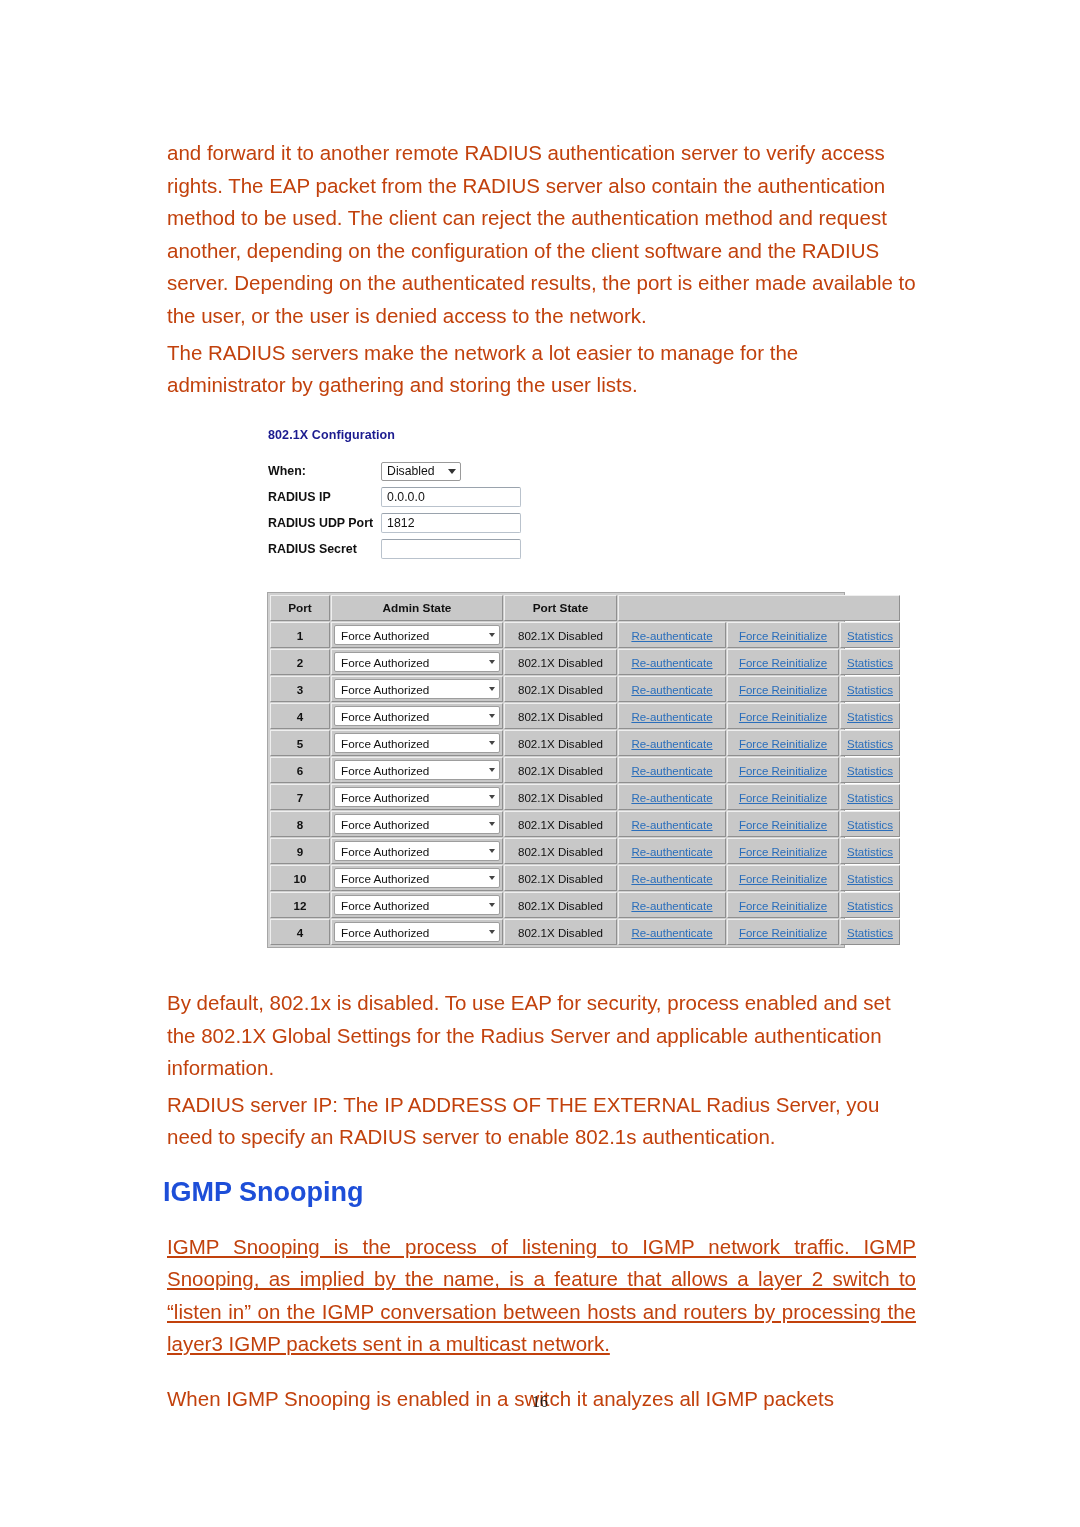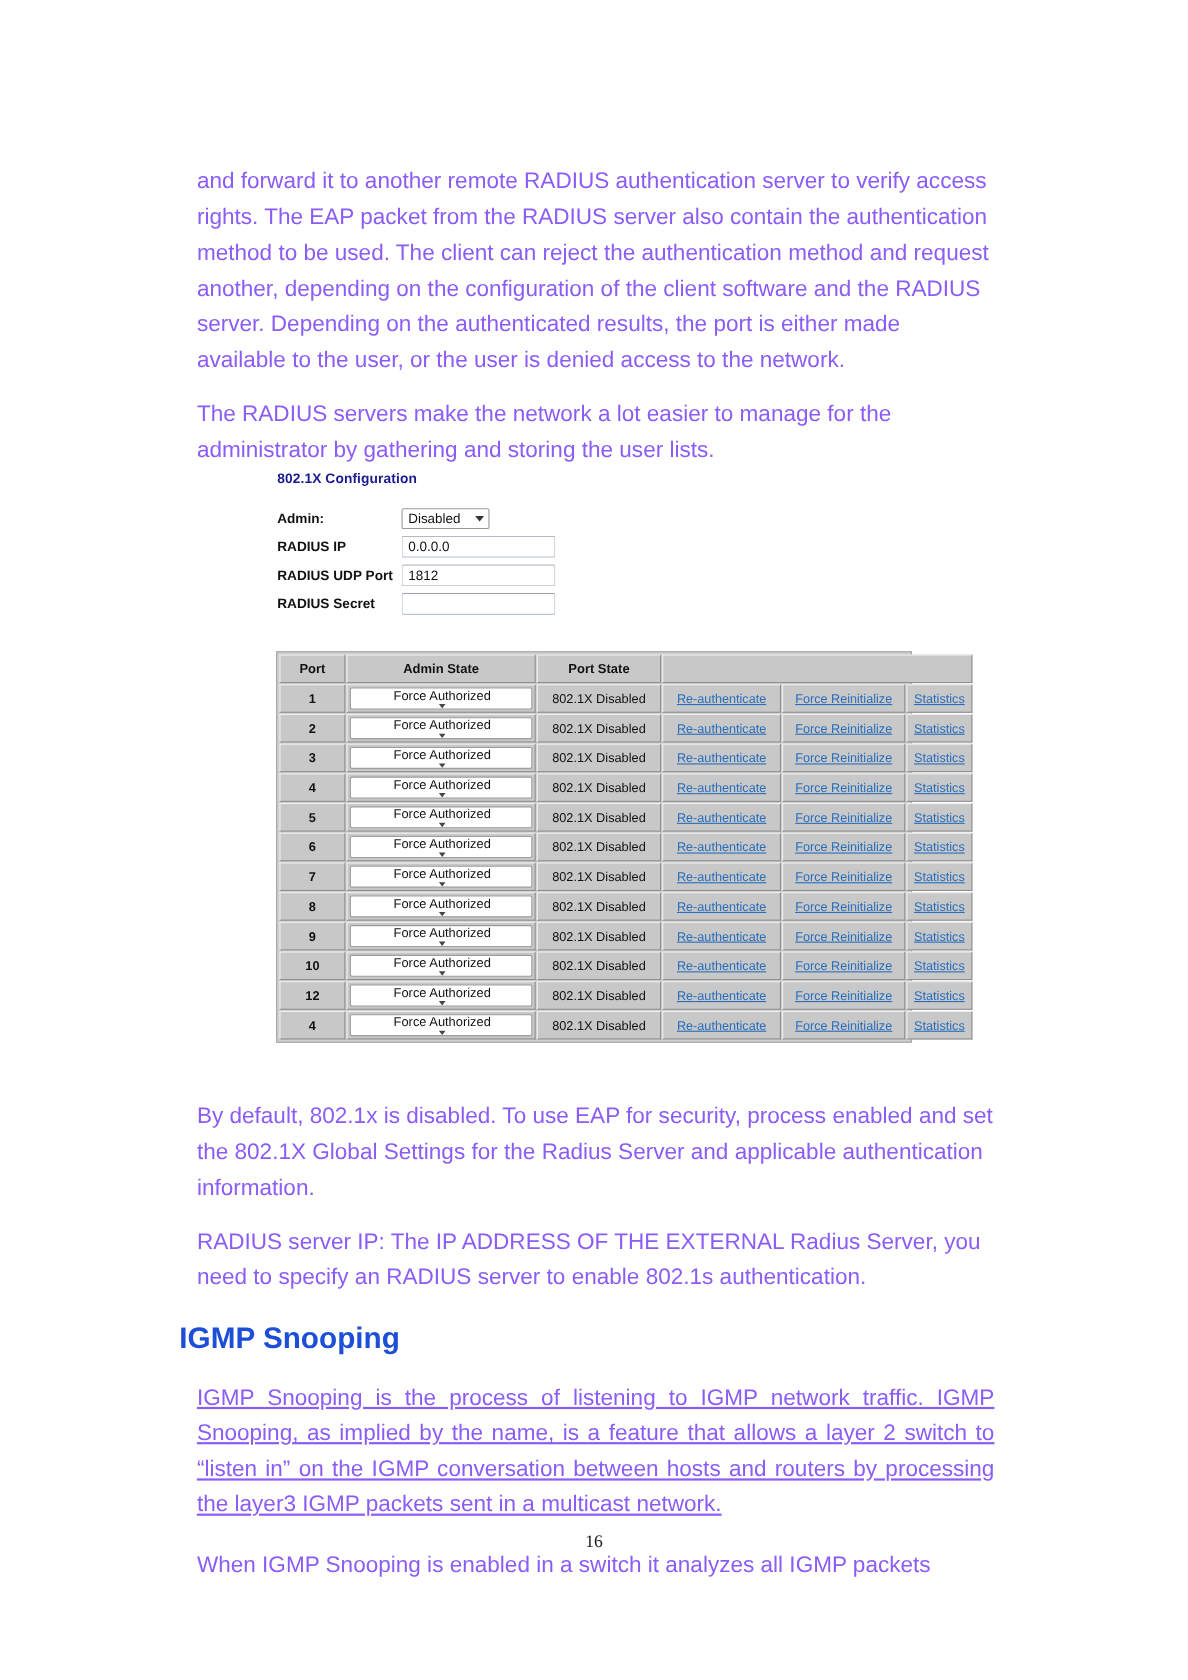--- a/index.html
+++ b/index.html
@@ -18,41 +18,41 @@
   }
 
   
   .doc-body {
     position: absolute;
     left: 163px;
     top: 133px;
     width: 757px;
   }
   p.para {
-    margin: 16px;
+    margin: 4px;
     font-size: 20.5px;
     line-height: 32.6px;
-    color: #8b5cf6;
+    color: #c2410c;
     text-align: left;
   }
   p.para.justify { text-align: justify; }
   p.para.justify-all { text-align: justify; text-align-last: left; }
 
   h2.section-head {
     margin: 0;
     font-size: 27px;
     line-height: 32.6px;
     font-weight: bold;
     color: #1d4ed8;
   }
 
   
   .figure {
     position: absolute;
-    left: 251px;
+    left: 267px;
     top: 428px;
     width: 580px;
   }
   .fig-title {
     font-size: 12.5px;
     font-weight: bold;
     color: #1b1b8f;
     letter-spacing: 0.1px;
     margin: 0 0 16px 1px;
   }
@@ -158,21 +158,20 @@
     box-sizing: border-box;
     width: 100%;
     height: 20px;
     padding: 0 4px 0 6px;
     background: #ffffff;
     border: 1px solid #9d9d9d;
     border-radius: 2px;
     font-size: 11.7px;
     color: #111;
     text-align: left;
-    flex-direction: column;
   }
   .row-select .caret {
     width: 0; height: 0;
     border-left: 3.5px solid transparent;
     border-right: 3.5px solid transparent;
     border-top: 4.5px solid #444;
   }
 
   a.tlink {
     color: #2a6ebb;
@@ -203,21 +202,21 @@
     <p class="para">The RADIUS servers make the network a lot easier to manage for the administrator by gathering and storing the user lists.</p>
   </div>
 
   <div class="figure">
 
     <div class="fig-title">802.1X Configuration</div>
 
     <table class="cfg-form">
       <tbody>
           <tr>
-        <td class="cfg-label">Admin:</td>
+        <td class="cfg-label">When:</td>
         <td class="cfg-ctrl">
           <div class="mini-select">
             <span>Disabled</span>
             <span class="caret"></span>
           </div>
         </td>
       </tr>
       <tr>
         <td class="cfg-label">RADIUS IP</td>
         <td class="cfg-ctrl">

